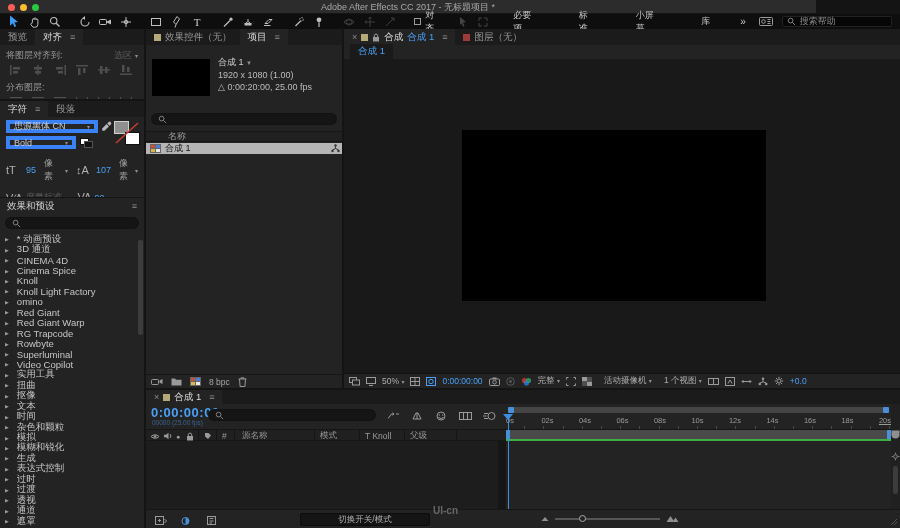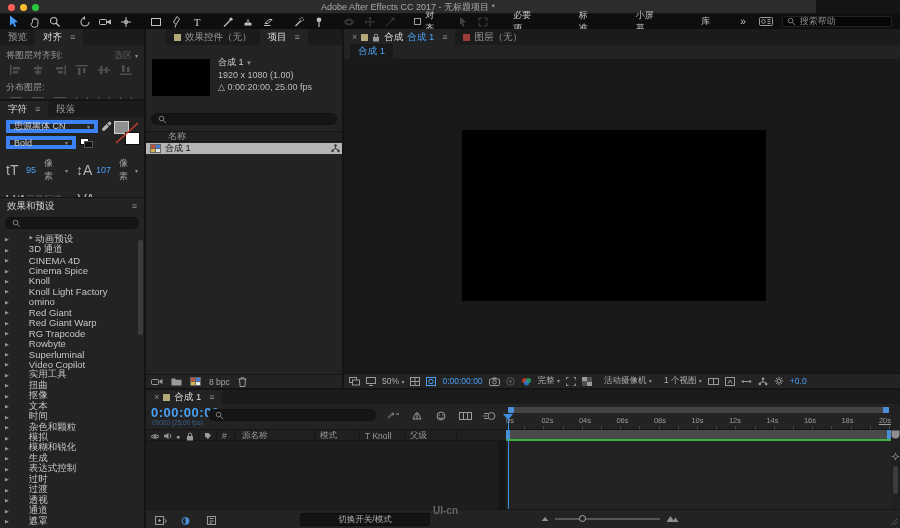--- a/index.html
+++ b/index.html
@@ -56,35 +56,35 @@
   .char-row{display:flex;align-items:center;gap:4px;padding:3px 6px 0;}
   .ddbox{background:#262626;border:4px solid #3b82f6;height:13px;display:flex;align-items:center;
          justify-content:space-between;padding:0 4px;color:#cfcfcf;}
   .swatches{position:absolute;right:4px;top:20px;width:26px;height:24px;}
   .sw-fill{position:absolute;left:0;top:0;width:15px;height:13px;background:#8f8f8f;border:1px solid #cfcfcf;}
   .sw-stroke{position:absolute;right:0;bottom:0;width:15px;height:13px;background:#fff;border:1px solid #111;}
   .sw-line{position:absolute;left:0;top:0;}
   .mini-sw{position:relative;width:13px;height:10px;flex:none;}
   .mini-sw .w{position:absolute;left:0;top:0;width:9px;height:7px;background:#fff;border:1px solid #111;}
   .mini-sw .b{position:absolute;right:0;bottom:0;width:9px;height:7px;background:#111;border:1px solid #555;}
-  .char-icon{color:#b0b0b0;font-size:14px;width:16px;flex:none;}
+  .char-icon{color:#b0b0b0;font-size:11px;width:16px;flex:none;}
   .num-field{display:flex;align-items:center;gap:8px;width:47px;}
 
   
   #fx-panel{left:0;top:198px;width:144px;height:330px;}
   .fx-head{display:flex;align-items:center;justify-content:space-between;height:16px;padding:0 7px;
            font-size:9.5px;color:#d6d6d6;}
   .fx-search{margin:3px 5px 2px;}
   .fx-list{position:absolute;left:0;top:36px;right:7px;bottom:0;font-size:9.5px;color:#c6c6c6;}
-  .fx-item{height:10.45px;display:flex;align-items:center;gap:20px;padding-left:5px;white-space:nowrap;}
+  .fx-item{height:10.45px;display:flex;align-items:center;gap:8px;padding-left:5px;white-space:nowrap;}
   .fx-item .tri{font-size:5px;color:#9a9a9a;transform:scaleY(.9);}
   .vscroll{position:absolute;width:5px;border-radius:2px;background:#3c3c3c;}
 
   
-  #project-panel{left:146px;top:29px;width:196px;height:359px;font-size:9px;padding-left:20px;}
+  #project-panel{left:146px;top:29px;width:196px;height:359px;font-size:9px;}
   .proj-thumb{position:absolute;left:6px;top:30px;width:58px;height:37px;background:#000;}
   .proj-info{position:absolute;left:72px;top:27px;line-height:12px;color:#bdbdbd;}
   .proj-search{position:absolute;left:5px;top:84px;width:186px;}
   .proj-cols{position:absolute;left:0;top:102px;width:196px;height:11px;background:#202020;
              border-top:1px solid #161616;border-bottom:1px solid #161616;color:#9a9a9a;
              display:flex;align-items:center;padding-left:22px;}
   .proj-item{position:absolute;left:0;top:114px;width:196px;height:11px;background:#b5b5b5;color:#111;
              display:flex;align-items:center;gap:4px;padding-left:4px;}
   .proj-item .right-ic{margin-left:auto;margin-right:2px;}
   .proj-foot{position:absolute;left:0;bottom:0;width:196px;height:14px;border-top:1px solid #161616;

